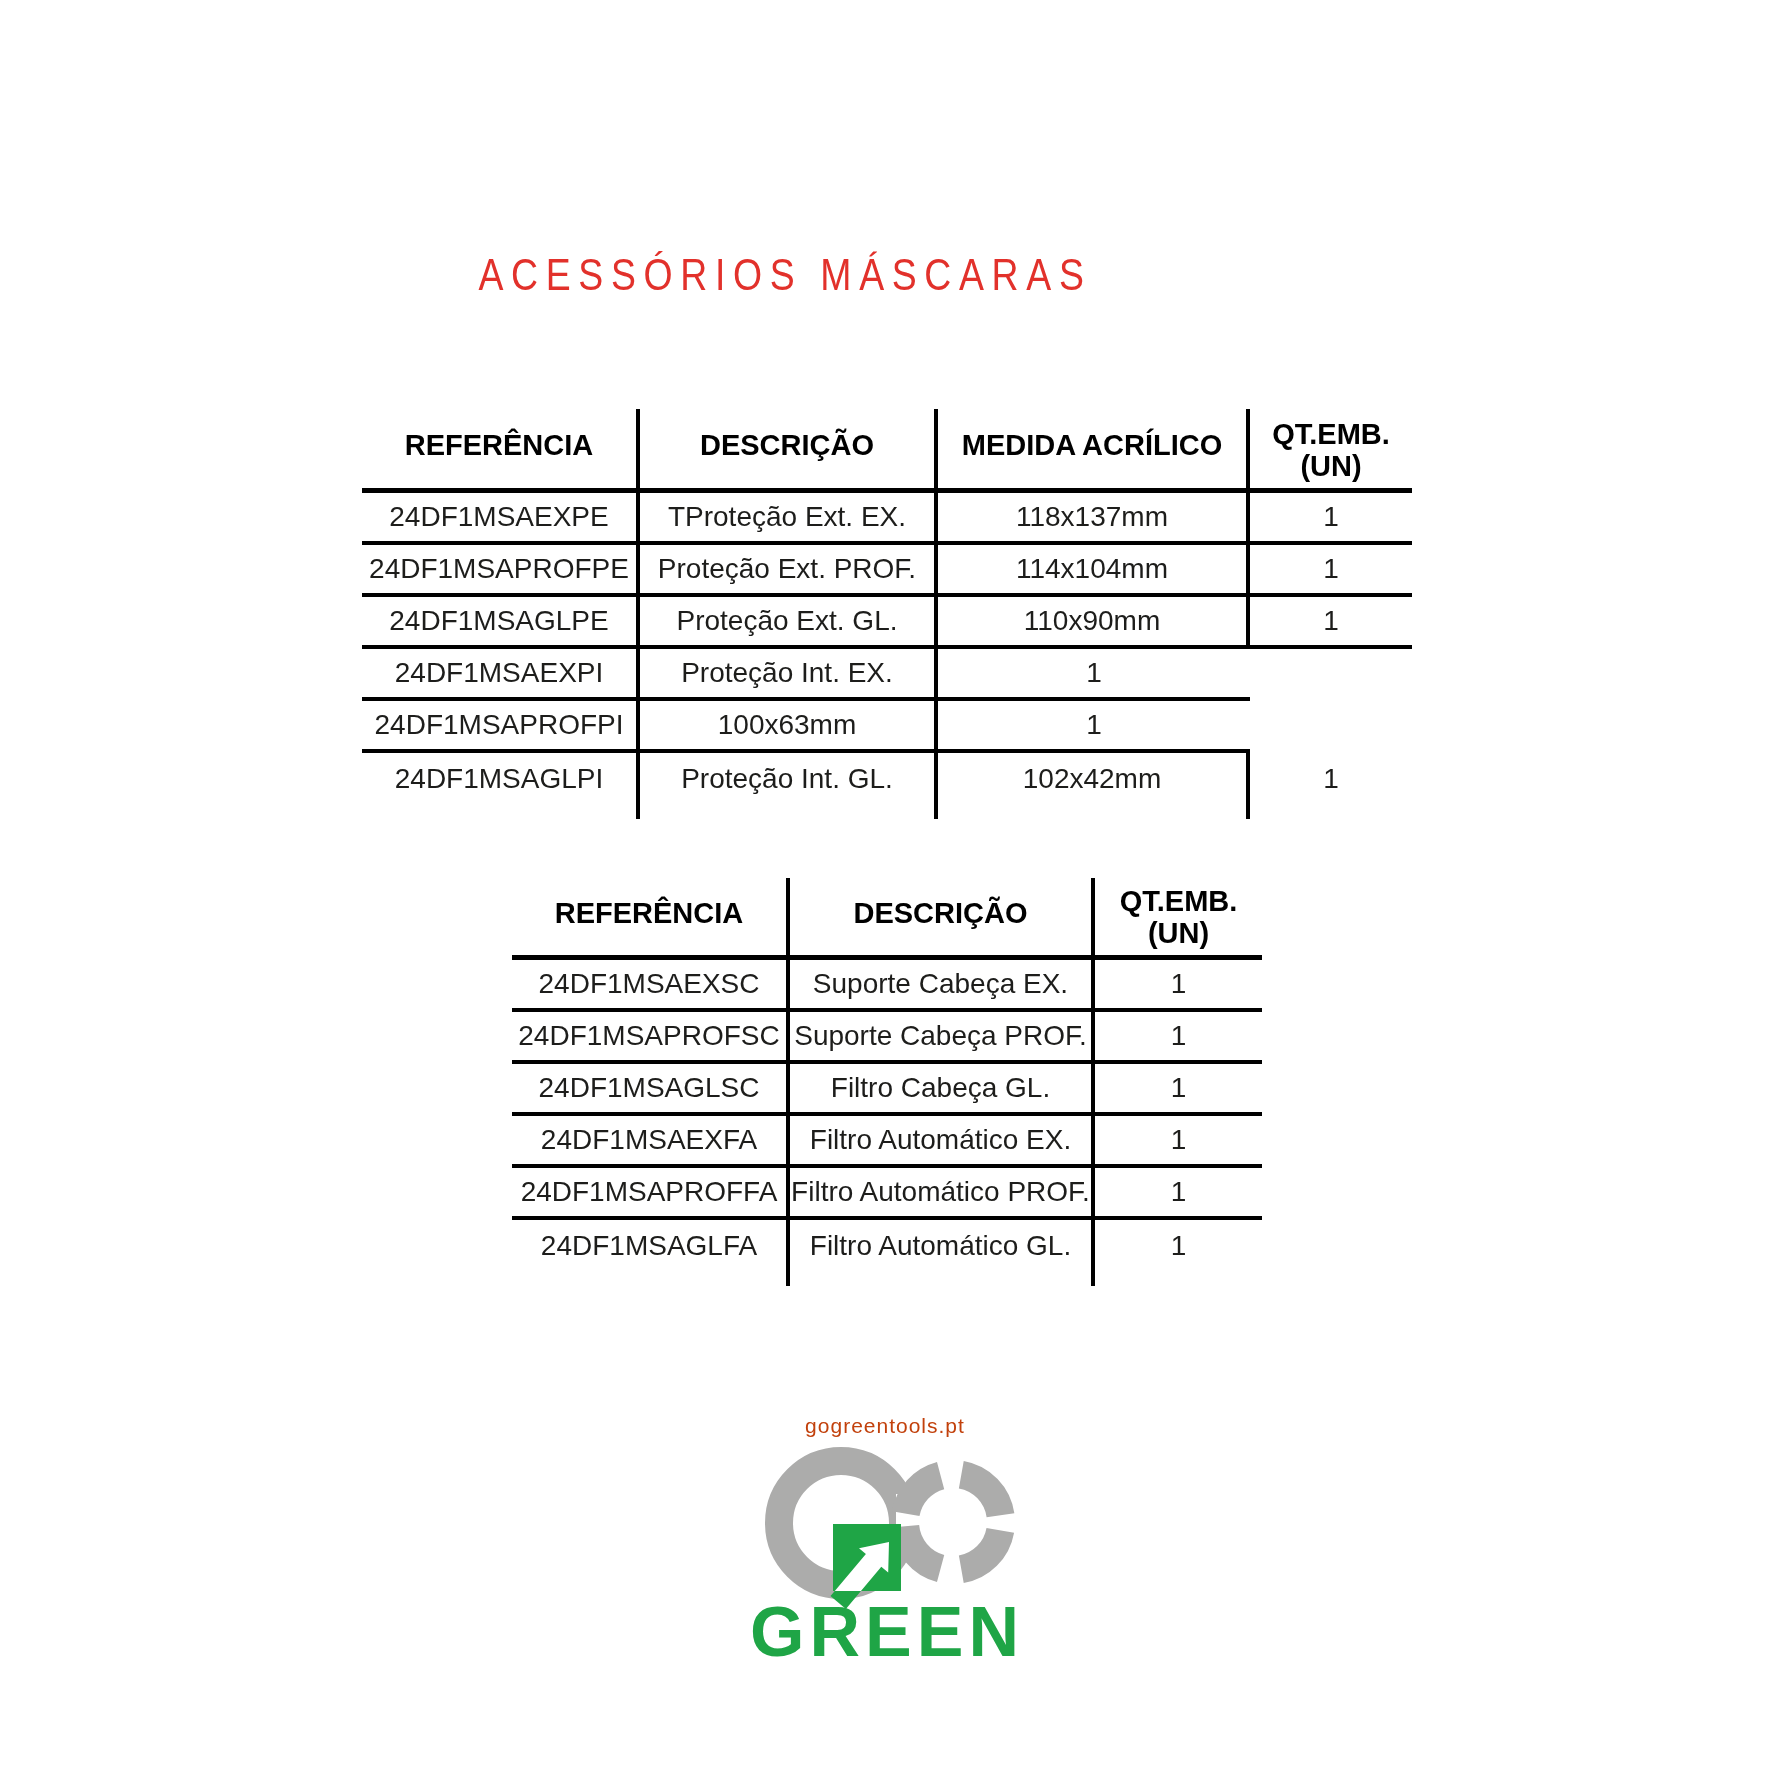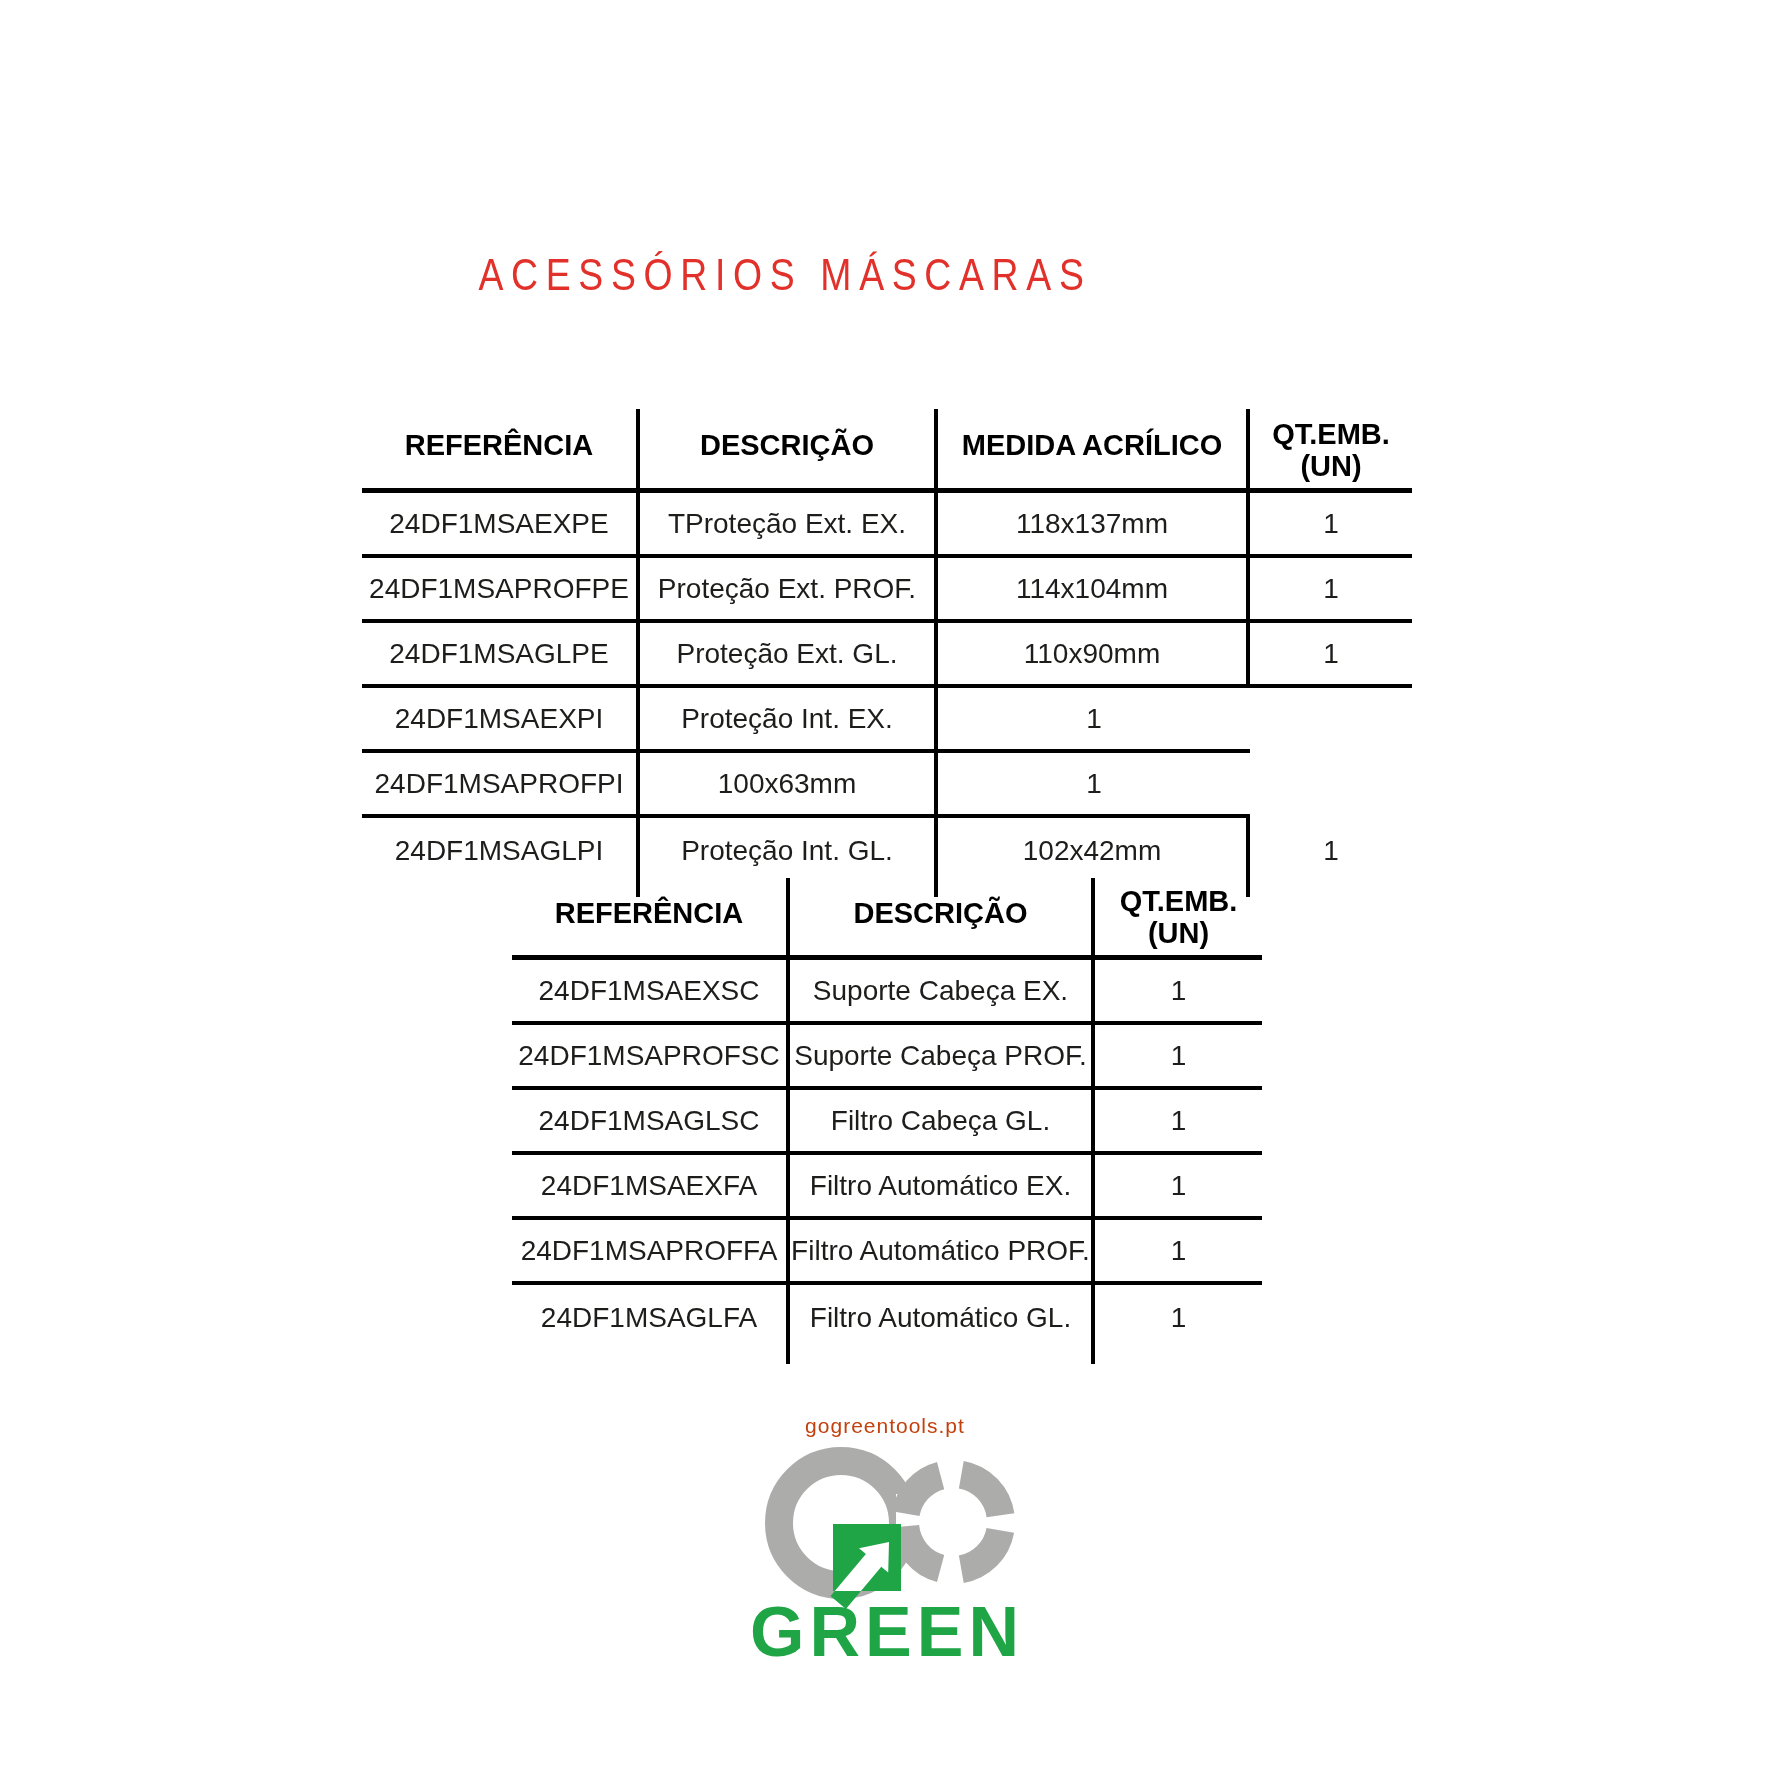--- a/index.html
+++ b/index.html
@@ -36,21 +36,21 @@
     justify-content:flex-end;align-items:center;
     padding-bottom:5px;
     border-bottom:5px solid #000;
     font-weight:700;font-size:29px;line-height:1.1;
     color:#000;text-align:center;
   }
   .t2 .hcell{height:82px;}
   .hcell:not(:last-child){border-right:4px solid #000;justify-content:center;}
   .cell{
     box-sizing:border-box;
-    height:65px;
+    height:52px;
     display:flex;align-items:center;justify-content:center;
     border-bottom:4px solid #000;
     font-size:28px;
     color:#1d1d1b;
     white-space:nowrap;
   }
   .cell:not(:last-child){border-right:4px solid #000;}
   .trow.last .cell{border-bottom:none;}
   .trow.tail .cell{height:14px;border-bottom:none;}
   

